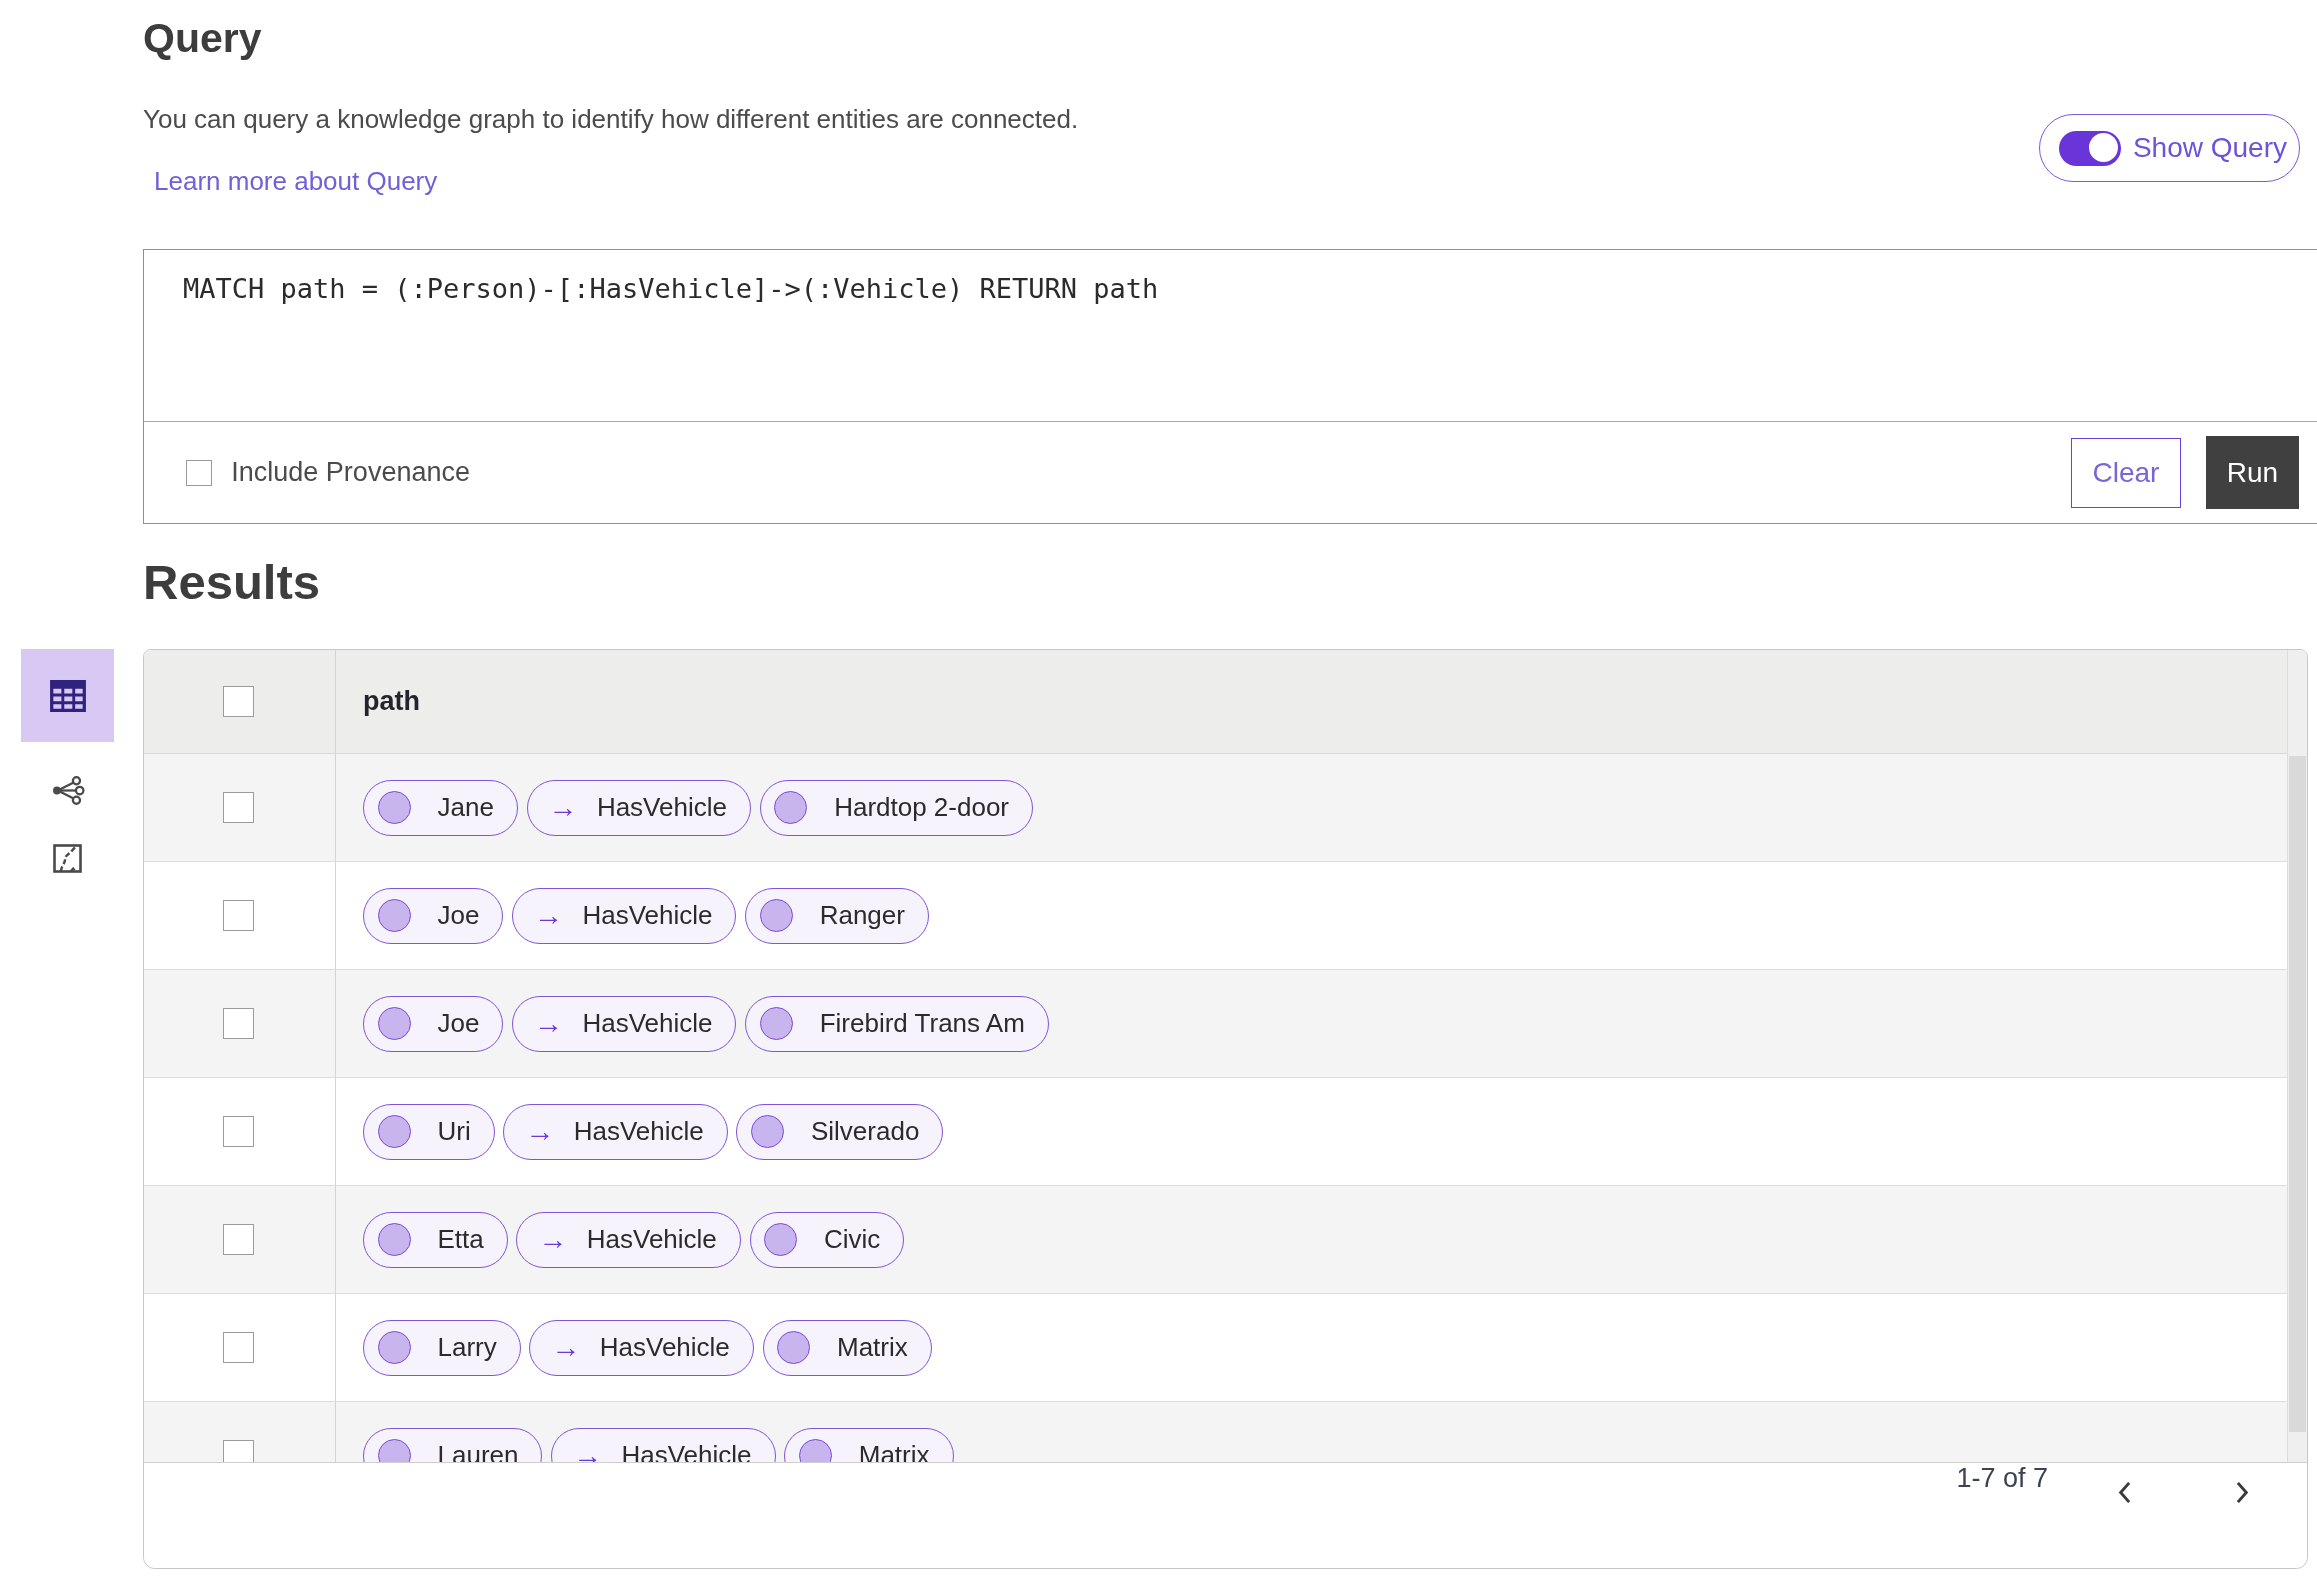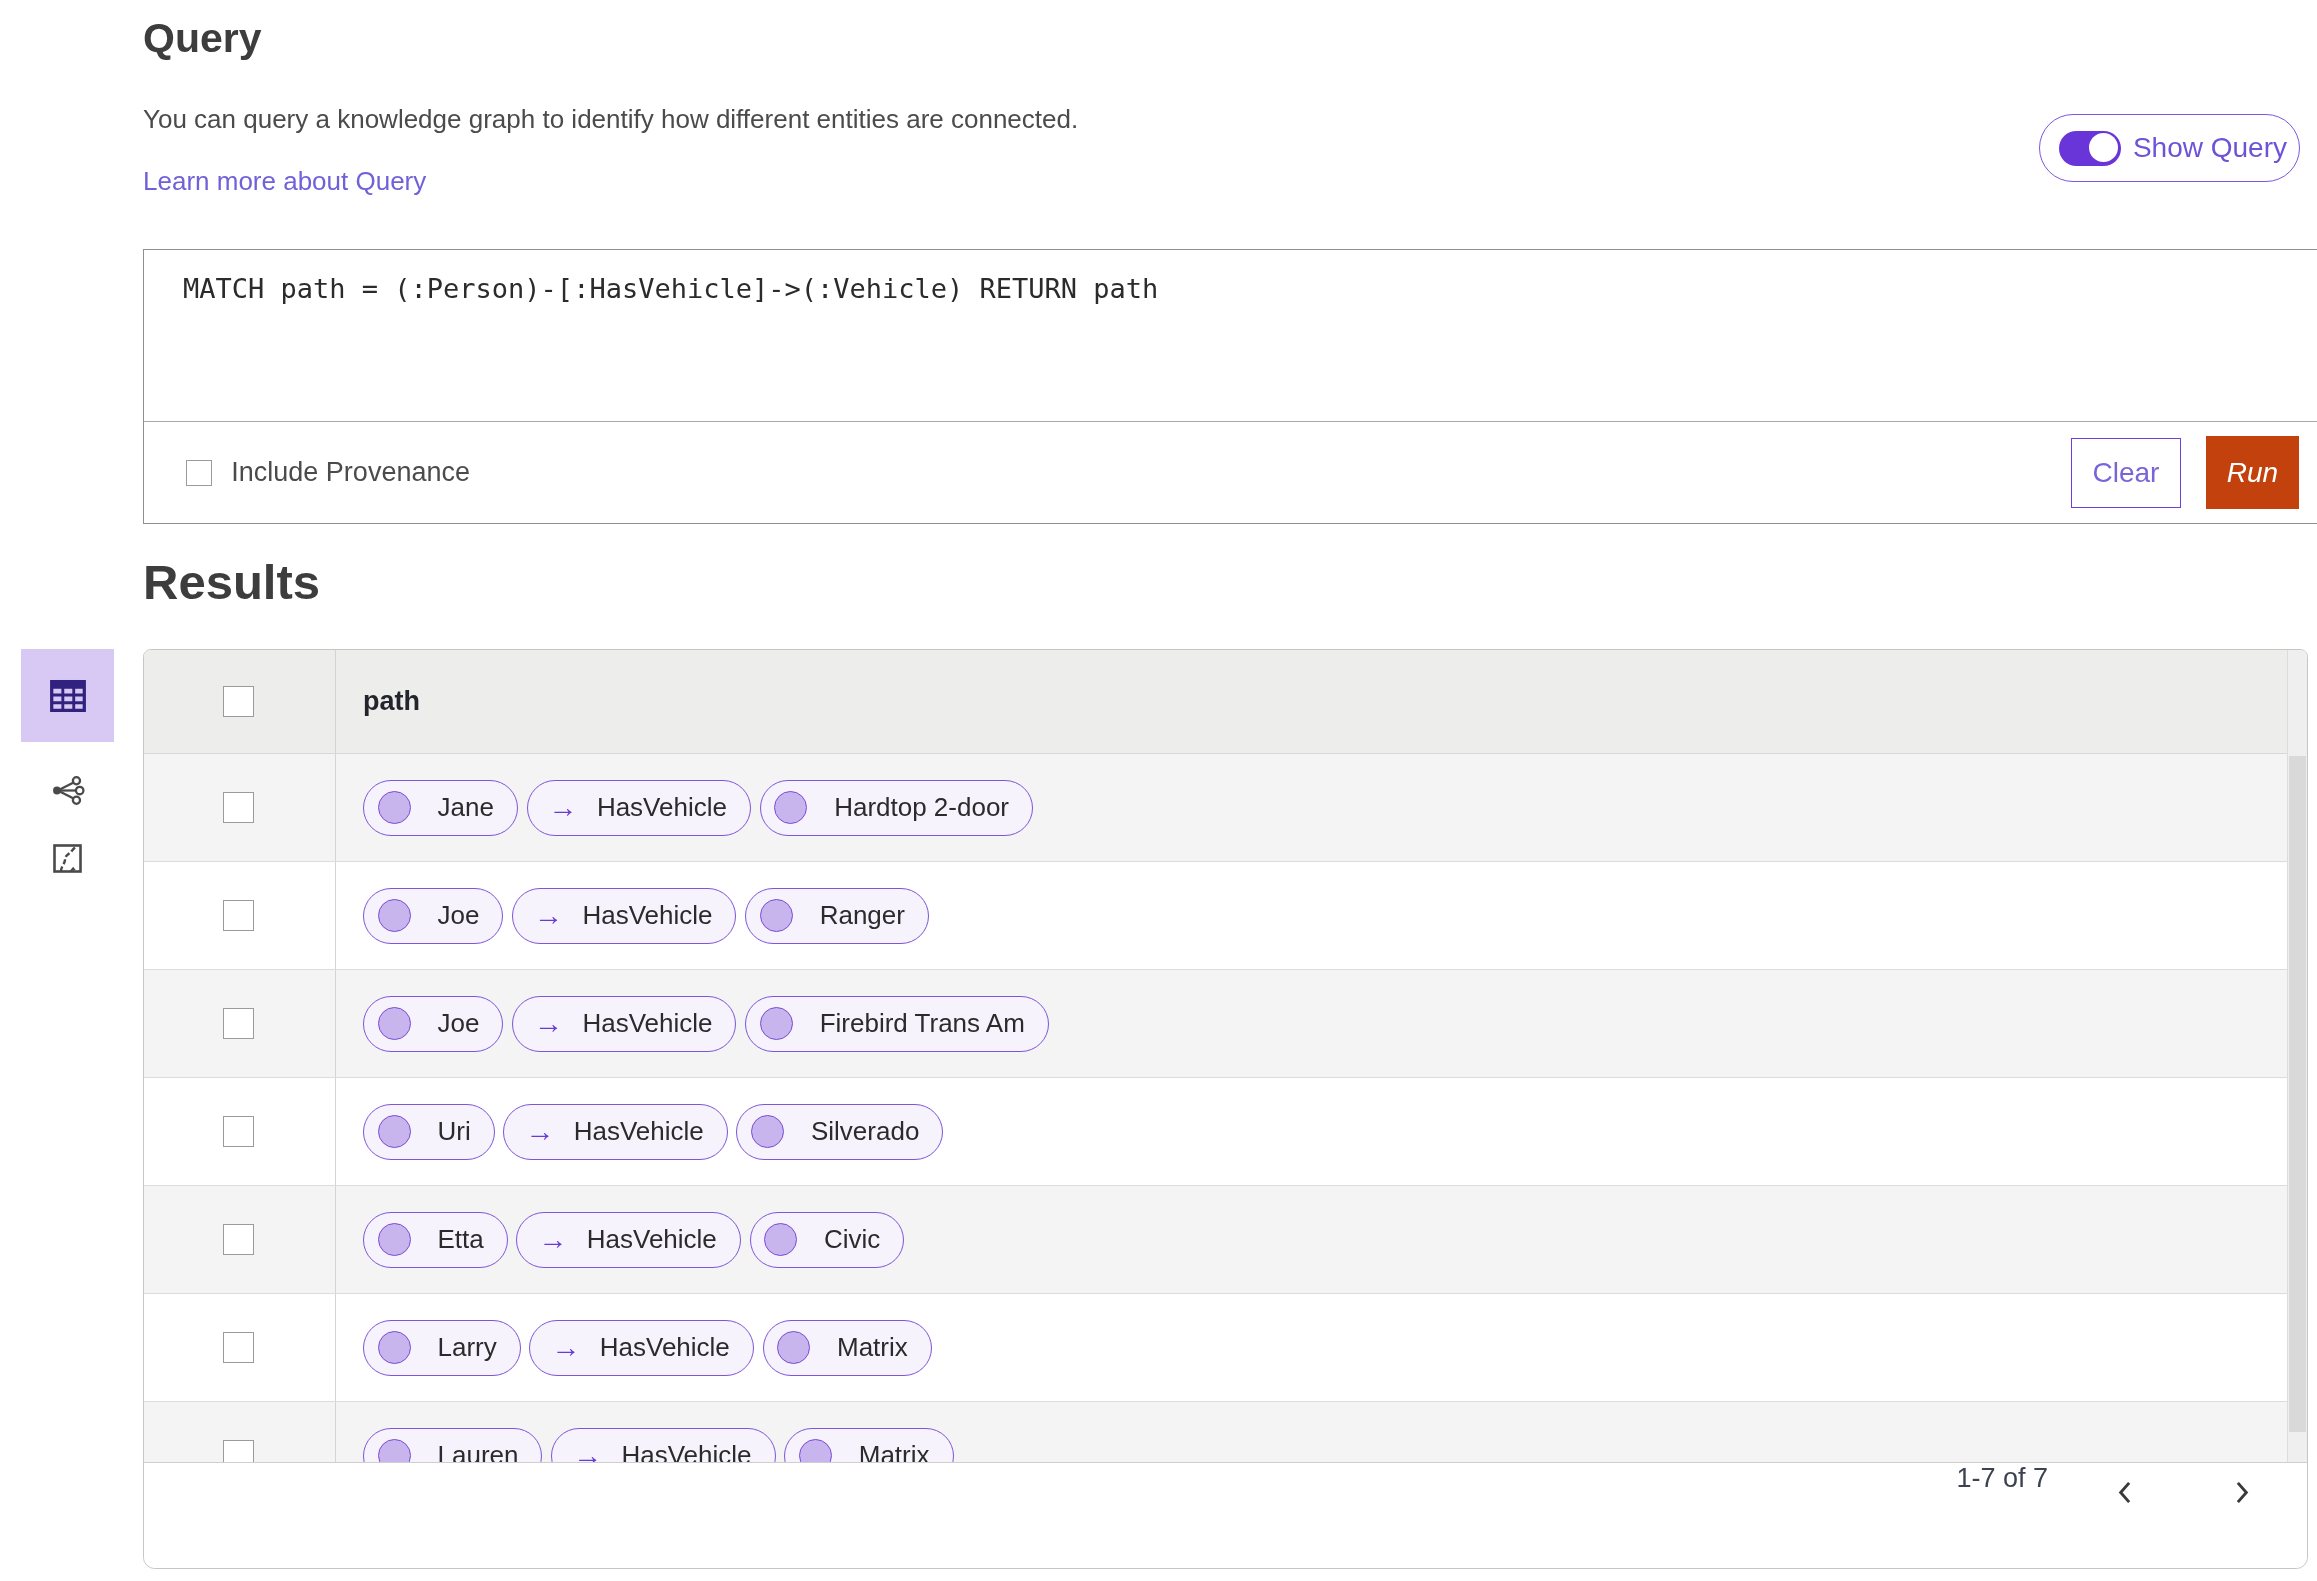--- a/index.html
+++ b/index.html
@@ -3,21 +3,21 @@
 <meta charset="utf-8">
 <style>
   * { margin:0; padding:0; box-sizing:border-box; }
   html,body { width:2317px; height:1582px; background:#ffffff;
               font-family:"Liberation Sans","DejaVu Sans",sans-serif; color:#3f3f3f; }
   .page { position:relative; width:2317px; height:1582px; overflow:hidden; background:#fff; }
 
   
   .query-title { position:absolute; left:143px; top:15.4px; font-size:41px; font-weight:bold; color:#3d3d3d; }
   .query-desc  { position:absolute; left:143px; top:104px; font-size:26px; color:#4b4b4b; }
-  .learn-link  { position:absolute; left:143px; top:166px; font-size:26px; color:#7161d8; cursor:pointer; text-decoration:none; }
+  .learn-link  { position:absolute; left:154px; top:166px; font-size:26px; color:#7161d8; cursor:pointer; text-decoration:none; }
 
   .show-toggle { position:absolute; left:2039px; top:114px; width:261px; height:68px;
                  border:1.9px solid #7d57dc; border-radius:34px; display:flex; align-items:center;
                  gap:11.6px; padding-left:19.3px; cursor:pointer; background:#fff; }
   .switch { width:62px; height:35px; background:#6a35d8; border-radius:17.4px; position:relative; flex:0 0 auto; }
   .knob   { position:absolute; right:2.9px; top:2.9px; width:29px; height:29px; background:#fff; border-radius:50%; }
   .show-toggle-label { font-size:28px; color:#6e52d8; }
 
   .query-panel { position:absolute; left:143px; top:249px; width:2207px; height:275px;
                  border:1px solid #8f8f8f; background:#fff; }
@@ -25,22 +25,22 @@
                   font-family:"DejaVu Sans Mono","Liberation Mono",monospace; font-size:27px; color:#2b2b2b;
                   padding:23px 39px; background:#fff; }
   .resize-handle { position:absolute; right:3.9px; top:143px; width:25px; height:25px; pointer-events:none; }
   .panel-bar { position:absolute; left:0; right:0; bottom:0; height:102px; border-top:1px solid #a9a9a9;
                display:flex; align-items:center; }
   .prov-box { width:26px; height:26px; border:1.9px solid #9b9b9b; background:#fff; margin-left:42px; cursor:pointer; flex:0 0 auto; }
   .prov-label { font-size:27px; color:#4b4b4b; margin-left:19.3px; }
   .panel-buttons { margin-left:auto; display:flex; align-items:center; gap:25px; margin-right:50px; }
   .btn-clear { width:110px; height:70px; border:1.9px solid #6d40d9; background:#fff; color:#7a64da;
                font-size:28px; display:flex; align-items:center; justify-content:center; cursor:pointer; }
-  .btn-run   { width:93px; height:73px; background:#c2410c; color:#fff; font-size:28px;
-               display:flex; align-items:center; justify-content:center; cursor:pointer;font-style:italic; }
+  .btn-run   { width:93px; height:73px; background:#404040; color:#fff; font-size:28px;
+               display:flex; align-items:center; justify-content:center; cursor:pointer; }
 
   
   .results-title { position:absolute; left:143px; top:554px; font-size:49px; font-weight:bold; color:#3d3d3d; }
 
   .view-switcher { position:absolute; left:21px; top:649px; width:93px; }
   .view-btn { width:93px; height:93px; display:flex; align-items:center; justify-content:center; cursor:pointer; }
   .view-btn.selected { background:#d7c8f4; }
   .view-btn + .view-btn { margin-top:29px; height:39px; width:93px; }
 
   .table-wrap { position:absolute; left:143px; top:649px; width:2165px; height:920px;

